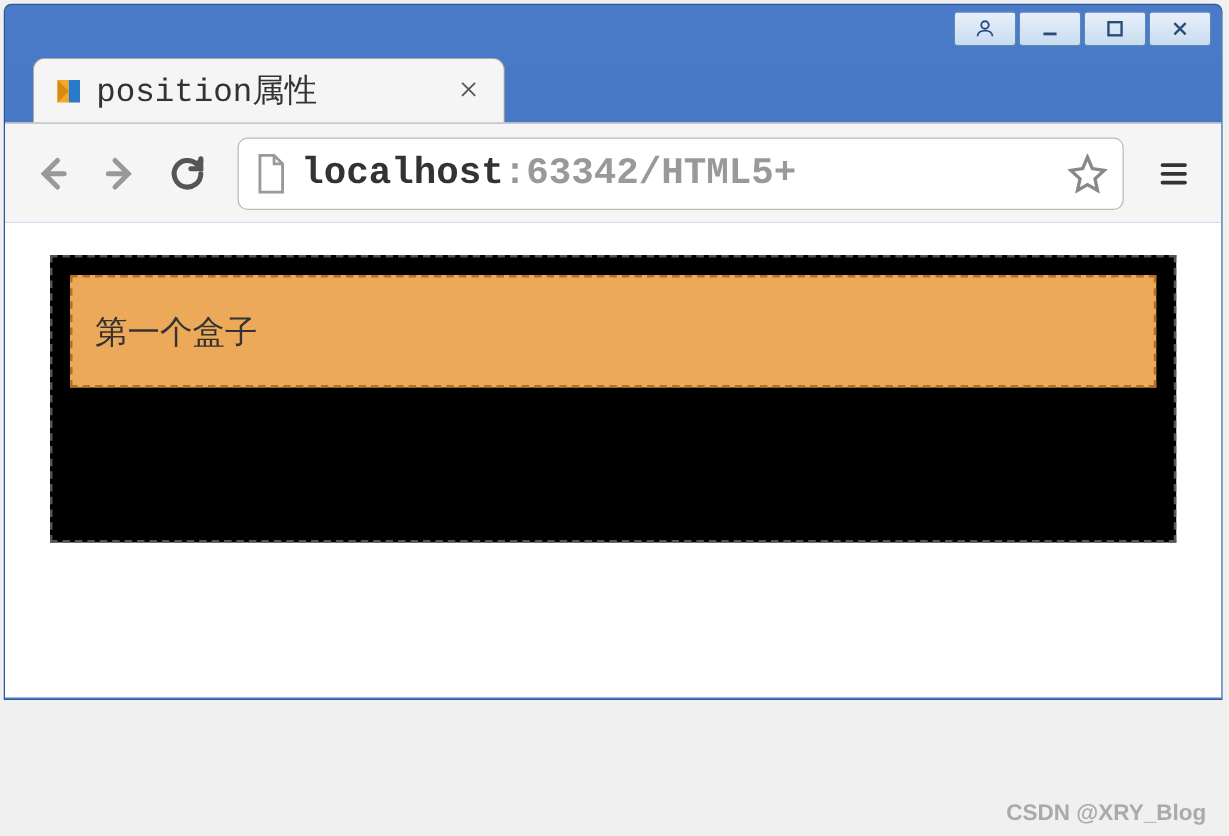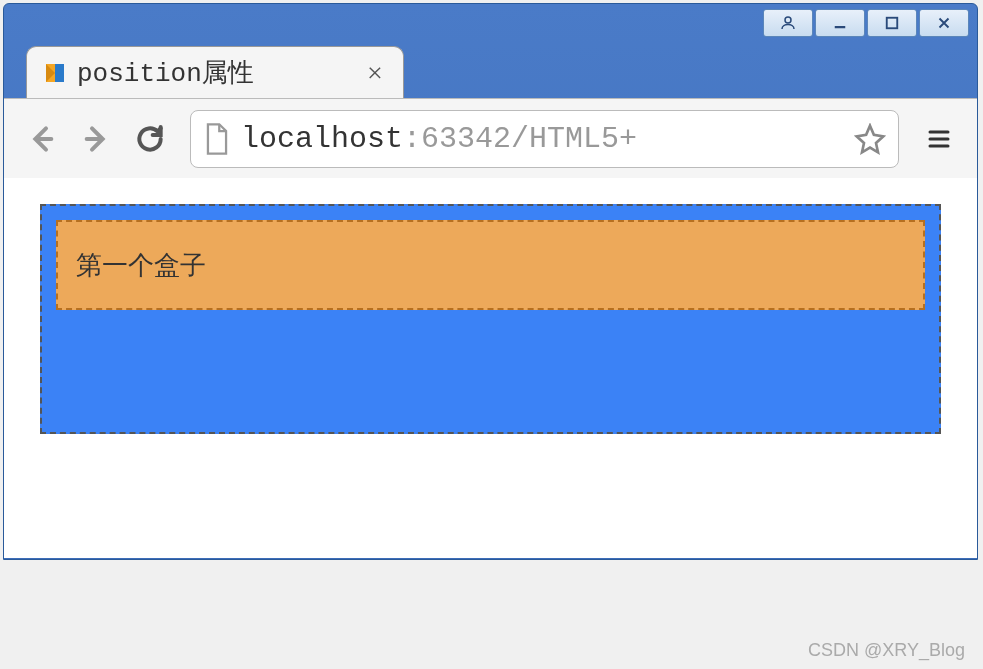--- a/index.html
+++ b/index.html
@@ -98,20 +98,21 @@
     .url-bar {
       flex: 1;
       height: 58px;
       background: #fff;
       border: 1px solid #bbb;
       border-radius: 8px;
       display: flex;
       align-items: center;
       padding: 0 12px;
       margin: 0 10px;
+      font-weight: bold;
     }
     .url-icon {
       width: 28px;
       height: 34px;
       margin-right: 10px;
     }
     .url-text {
       flex: 1;
       font-family: "Courier New", monospace;
       font-size: 30px;
@@ -136,21 +137,21 @@
     .menu-btn svg { width: 28px; height: 24px; }
     .viewport {
       background: #fff;
       height: 380px;
       padding: 26px 36px;
       position: relative;
     }
     .container {
       border: 2px dashed #555;
       padding: 14px;
-      background: #3b82f6;
+      background: #000000;
       height: 230px;
       position: relative;
     }
     .box {
       height: 90px;
       padding-left: 18px;
       display: flex;
       align-items: center;
       font-size: 26px;
       font-family: "SimSun", "宋体", serif;
@@ -180,20 +181,21 @@
       font-size: 26px;
       padding: 0;
     }
     .watermark {
       position: absolute;
       bottom: 8px;
       right: 18px;
       color: #aaa;
       font-size: 18px;
       font-family: Arial, sans-serif;
+      font-weight: bold;
     }
   </style>
 </head>
 <body>
 
 <div class="window">
   <div class="titlebar">
     <div class="title-btn">
       <svg viewBox="0 0 24 24">
           <circle cx="12" cy="8" r="4" fill="none" stroke="currentColor" stroke-width="2"></circle>

